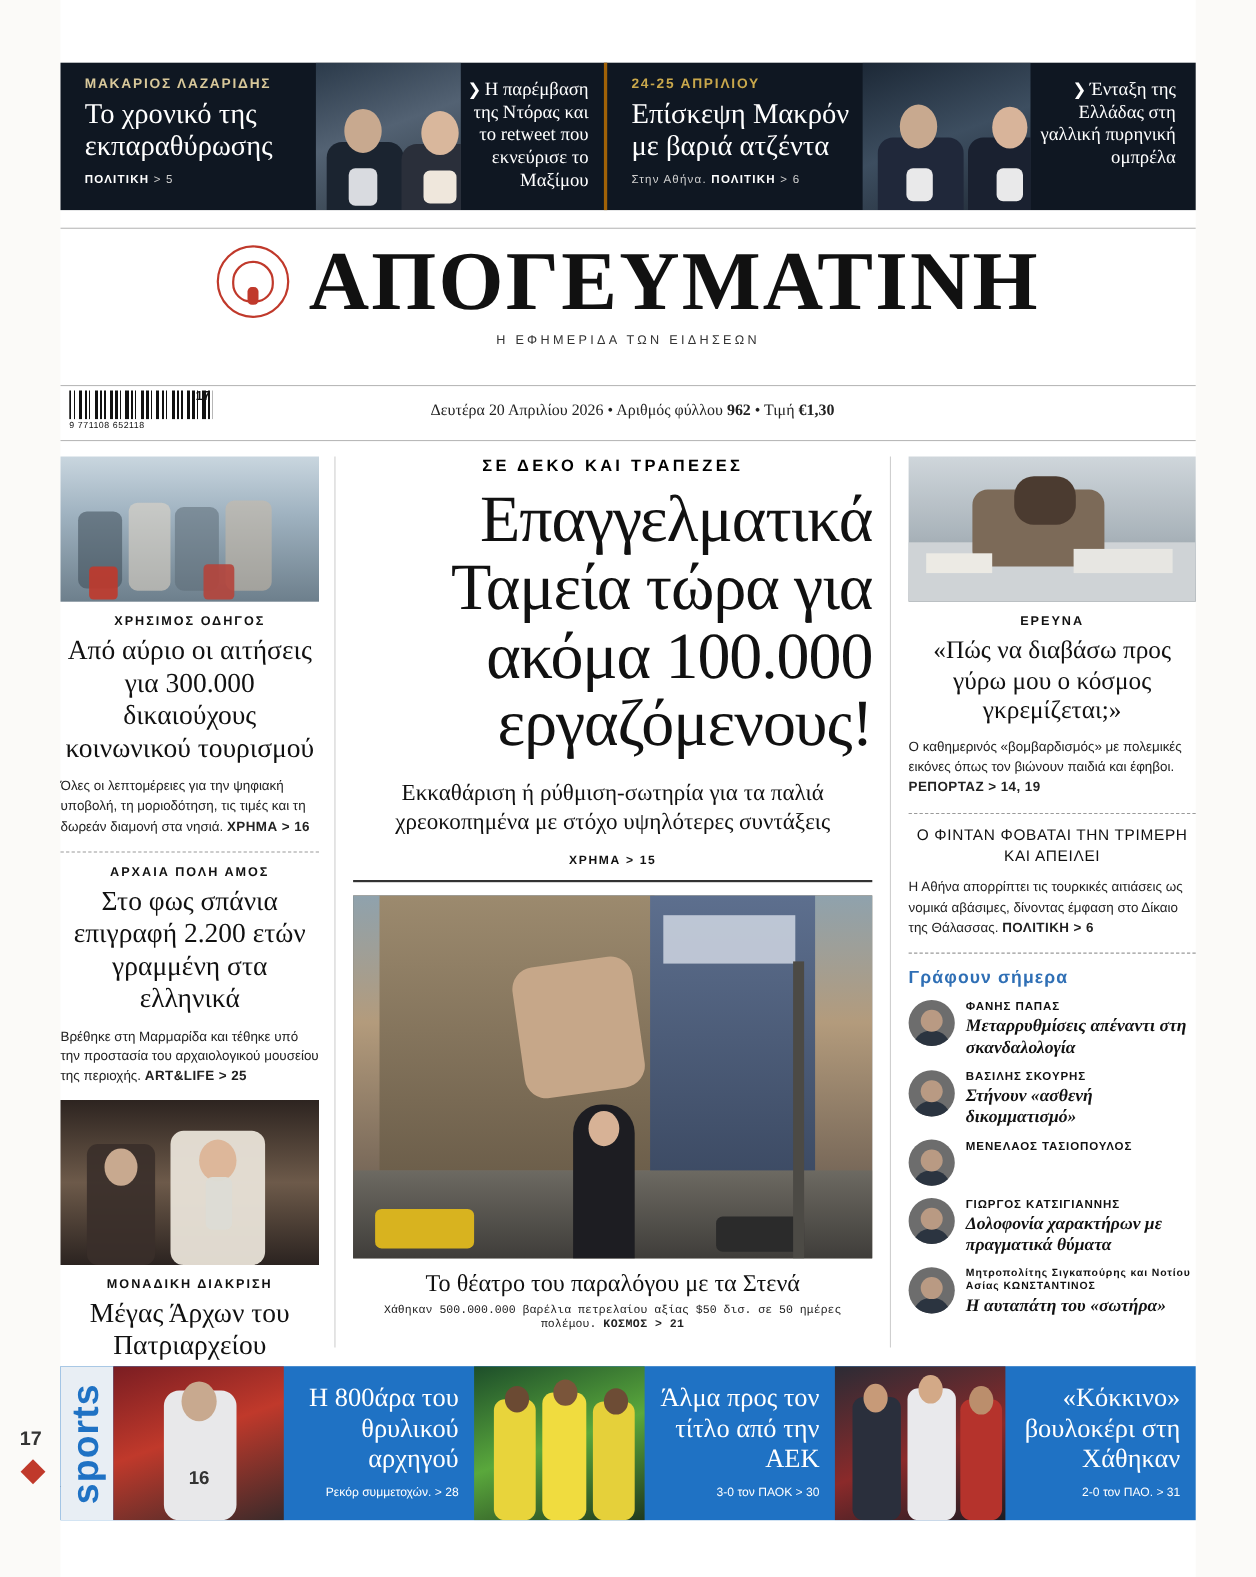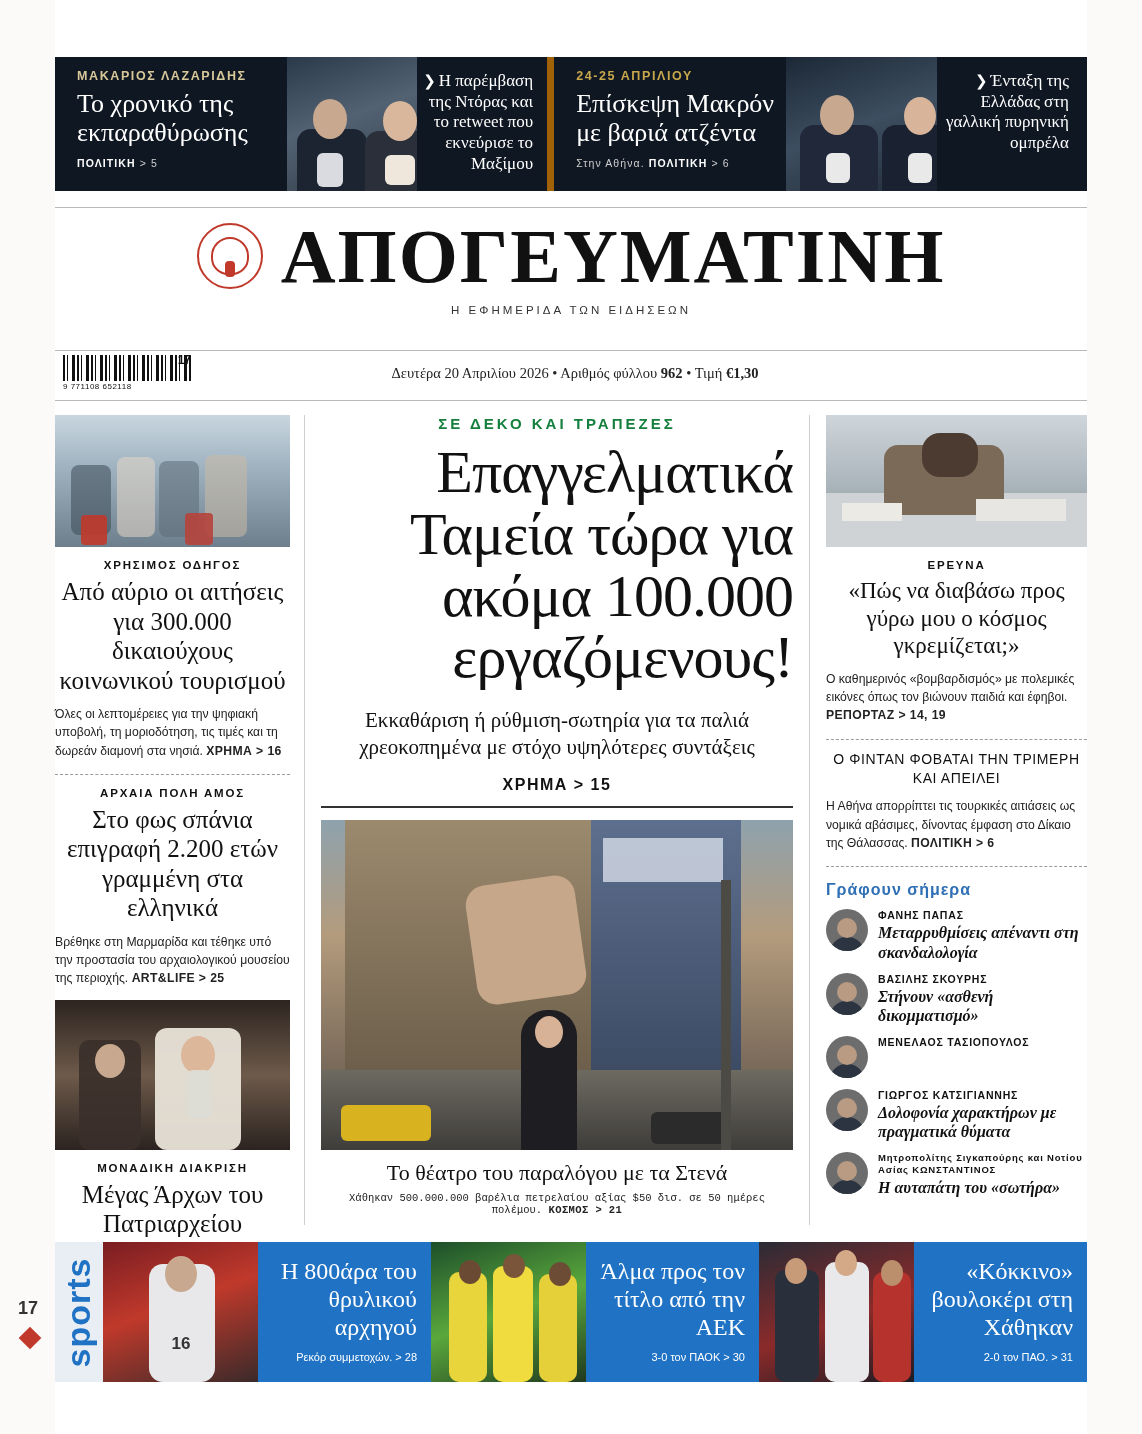--- a/index.html
+++ b/index.html
@@ -9,21 +9,21 @@
     font-family:"Liberation Serif", serif;
     color:#111;
     position:relative;
     overflow:hidden;
   }
   .page{position:absolute;inset:0;background:#fbfaf8;}
   .sheet{position:absolute;left:55px;top:0;width:1032px;height:1434px;background:#ffffff;}
 
   
   .topband{position:absolute;left:55px;top:57px;width:1032px;height:134px;background:#0f1722;display:flex;}
-  .tb-left{width:495px;display:flex;position:relative;border-right:7px solid #a16207;}
+  .tb-left{width:495px;display:flex;position:relative;border-right:3px solid #a16207;}
   .tb-right{width:536px;display:flex;position:relative;}
   .tb-txt{color:#fff;padding:12px 10px 0 22px;width:232px;box-sizing:border-box;}
   .tb-kicker{font-family:"Liberation Sans",sans-serif;font-size:12.5px;letter-spacing:1.6px;color:#d8c89a;margin-bottom:6px;font-weight:700;}
   .tb-kicker.gold{color:#c9a84c;}
   .tb-head{font-size:26px;line-height:1.12;font-weight:400;}
   .tb-foot{font-family:"Liberation Sans",sans-serif;font-size:10.5px;letter-spacing:1.1px;margin-top:10px;color:#cfcfcf;}
   .tb-foot b{color:#fff;letter-spacing:1.1px;}
   .tb-photo{flex:1;position:relative;overflow:hidden;}
   .tb-side{width:130px;color:#fff;padding:14px 14px 0 4px;box-sizing:border-box;font-size:17px;line-height:1.22;text-align:right;}
   .tb-side .arrow{color:#fff;font-size:15px;margin-right:3px;}
@@ -64,24 +64,24 @@
   .colR{width:277px;padding:0 0 0 16px;box-sizing:border-box;}
 
   .imgbox{width:100%;background:#9fb0bd;position:relative;overflow:hidden;}
   .kicker{font-family:"Liberation Sans",sans-serif;font-size:11.5px;letter-spacing:1.8px;text-align:center;margin:12px 0 6px;color:#111;font-weight:700;}
   .lead{font-size:25px;line-height:1.18;text-align:center;color:#111;}
   .body-txt{font-family:"Liberation Sans",sans-serif;font-size:12.2px;line-height:1.5;color:#222;margin-top:10px;}
   .ref{font-weight:700;letter-spacing:.4px;}
   .dashed{border-top:1px dashed #9a9a9a;margin:14px 0 0;}
 
   
-  .c-kicker{font-family:"Liberation Sans",sans-serif;font-size:15px;letter-spacing:3px;text-align:center;color:#15803d;font-weight:700;margin-bottom:10px;}
+  .c-kicker{font-family:"Liberation Sans",sans-serif;font-size:15px;letter-spacing:3px;text-align:center;color:#000000;font-weight:700;margin-bottom:10px;}
   .c-head{font-size:60px;line-height:1.03;text-align:right;font-weight:400;letter-spacing:-1px;}
   .c-sub{font-size:21px;line-height:1.3;text-align:center;margin-top:18px;color:#111;}
-  .c-ref{font-family:"Liberation Sans",sans-serif;font-size:16px;letter-spacing:1.5px;text-align:center;margin-top:14px;font-weight:700;}
+  .c-ref{font-family:"Liberation Sans",sans-serif;font-size:11px;letter-spacing:1.5px;text-align:center;margin-top:14px;font-weight:700;}
   .c-photo{margin-top:12px;width:100%;height:330px;position:relative;overflow:hidden;background:#6f6a60;}
   .c-caption{font-size:22px;text-align:center;margin-top:10px;}
   .c-credit{font-family:Liberation Mono, monospace;font-size:10.5px;text-align:center;margin-top:6px;color:#222;}
 
   
   .r-head{font-size:23px;line-height:1.2;text-align:center;}
   .r-mid{font-family:"Liberation Sans",sans-serif;font-size:14px;line-height:1.35;text-align:center;letter-spacing:.6px;margin-top:4px;}
   .sig-title{font-family:"Liberation Sans",sans-serif;font-size:16px;color:#2f6fb5;font-weight:700;letter-spacing:1px;margin:14px 0 10px;}
   .sig{display:flex;gap:10px;align-items:flex-start;margin-bottom:11px;}
   .sig-av{width:42px;height:42px;border-radius:50%;background:#6d6d6d;flex:0 0 auto;position:relative;overflow:hidden;}

